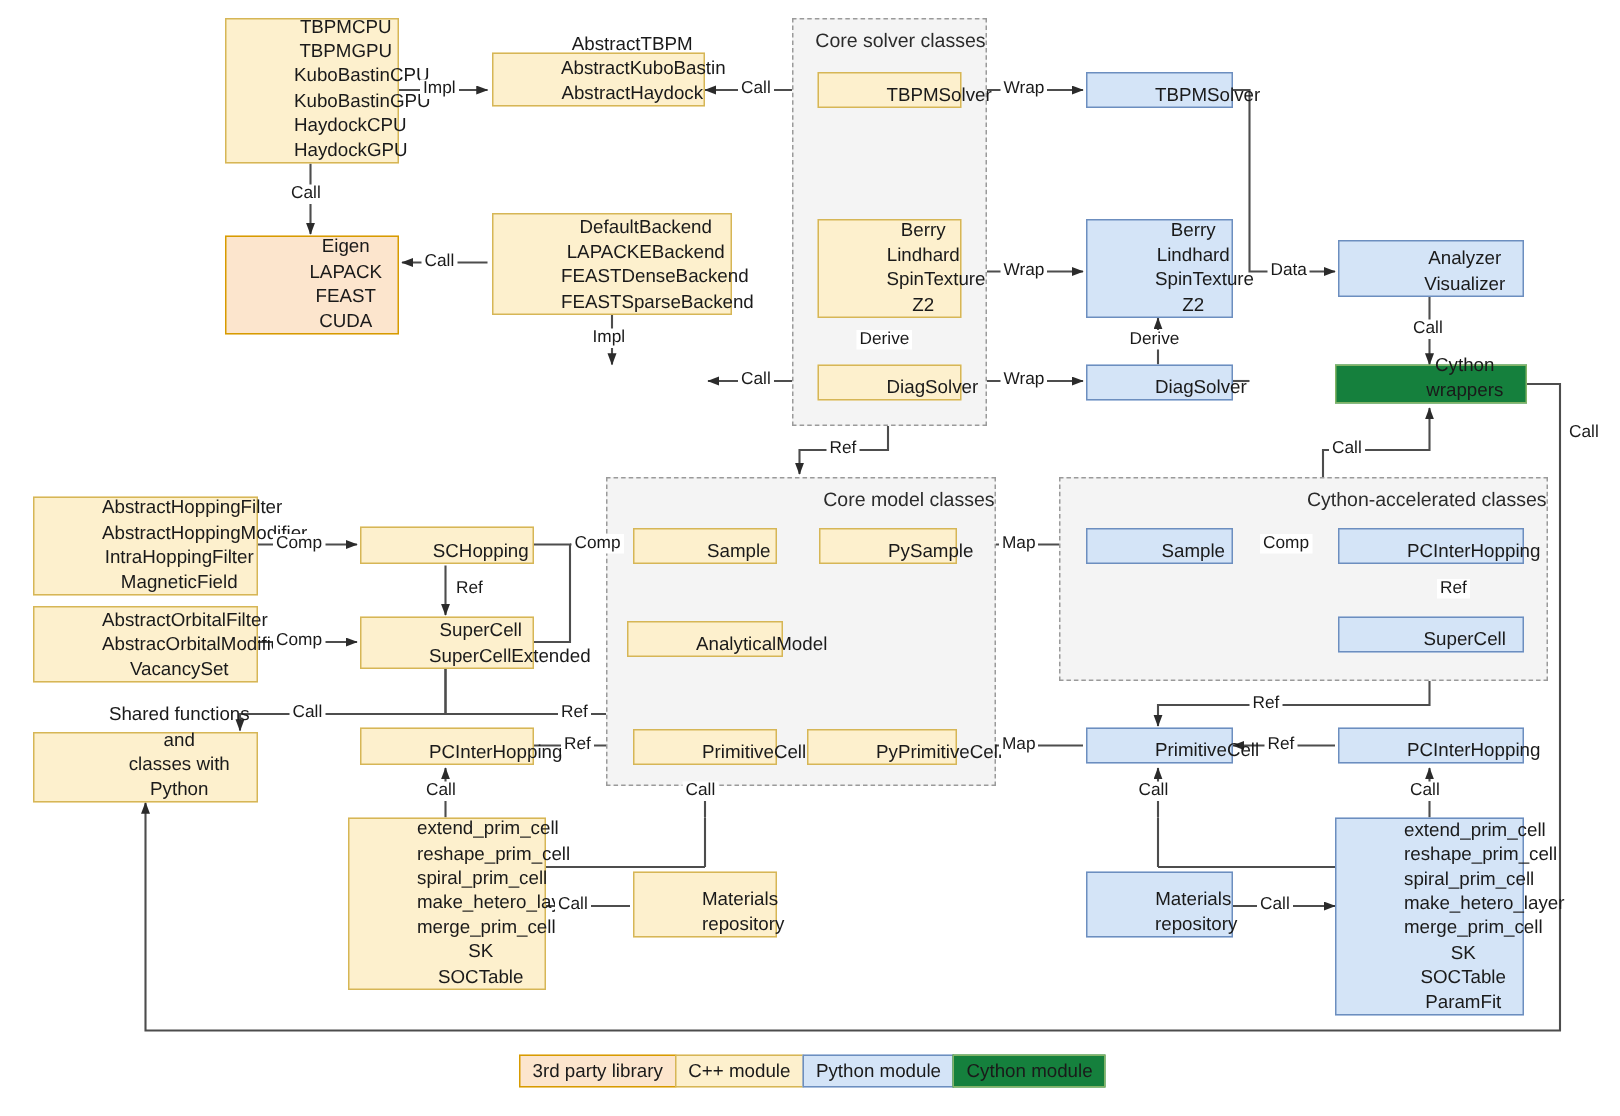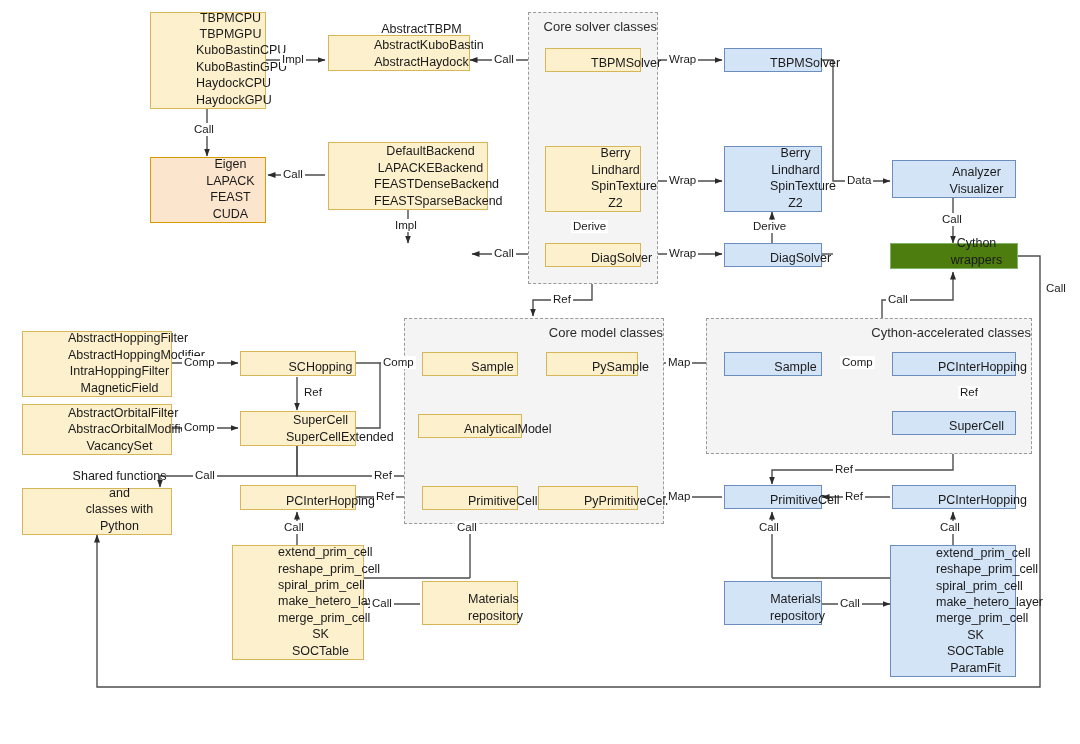--- a/index.html
+++ b/index.html
@@ -10,21 +10,21 @@
   .group{position:absolute;background:#f4f4f4;border:1.5px dashed #9a9a9a;box-sizing:border-box;}
   .group-title{position:absolute;width:100%;text-align:right;top:6px;font-size:13px;color:#2b2b2b;}
 
   .node{position:absolute;box-sizing:border-box;display:flex;align-items:flex-end;justify-content:center;
         text-align:center;font-size:12.5px;line-height:16.4px;color:#1a1a1a;border-width:1px;border-style:solid;padding-left:45px;}
   .node span{display:block;width:100%;white-space:pre-line;}
 
   .c-cpp   {background:#fdf0cd;border-color:#d6b656;}
   .c-third {background:#fce5cd;border-color:#d79b00;}
   .c-py    {background:#d4e4f7;border-color:#6c8ebf;}
-  .c-cy    {background:#4d7c0f;border-color:#82b366;}
+  .c-cy    {background:#15803d;border-color:#82b366;}
 
   .elabel{position:absolute;font-size:11.5px;color:#1a1a1a;background:#ffffff;
           padding:0 2px;line-height:13px;white-space:nowrap;}
 
   .legend{position:absolute;display:flex;}
   .legend .item{box-sizing:border-box;height:22px;display:flex;align-items:center;justify-content:center;
                 padding:0 8px;font-size:12.5px;border-width:1px;border-style:solid;margin-left:-1px;color:#1a1a1a;}
 </style>
 </head>
 <body>
@@ -288,14 +288,20 @@
   <div class="elabel" style="left:843px;top:490px;">Ref</div>
   <div class="elabel" style="left:833px;top:463px;">Ref</div>
 
   <div class="elabel" style="left:282px;top:521px;">Call</div>
   <div class="elabel" style="left:455px;top:521px;">Call</div>
   <div class="elabel" style="left:370px;top:597px;">Call</div>
   <div class="elabel" style="left:757px;top:521px;">Call</div>
   <div class="elabel" style="left:938px;top:521px;">Call</div>
   <div class="elabel" style="left:838px;top:597px;">Call</div>
 
+  <div class="legend" style="left:347px;top:703px;">
+    <div class="item c-third">3rd party library</div>
+    <div class="item c-cpp">C++ module</div>
+    <div class="item c-py">Python module</div>
+    <div class="item c-cy">Cython module</div>
+  </div>
 
 </div>
 
 </body></html>

